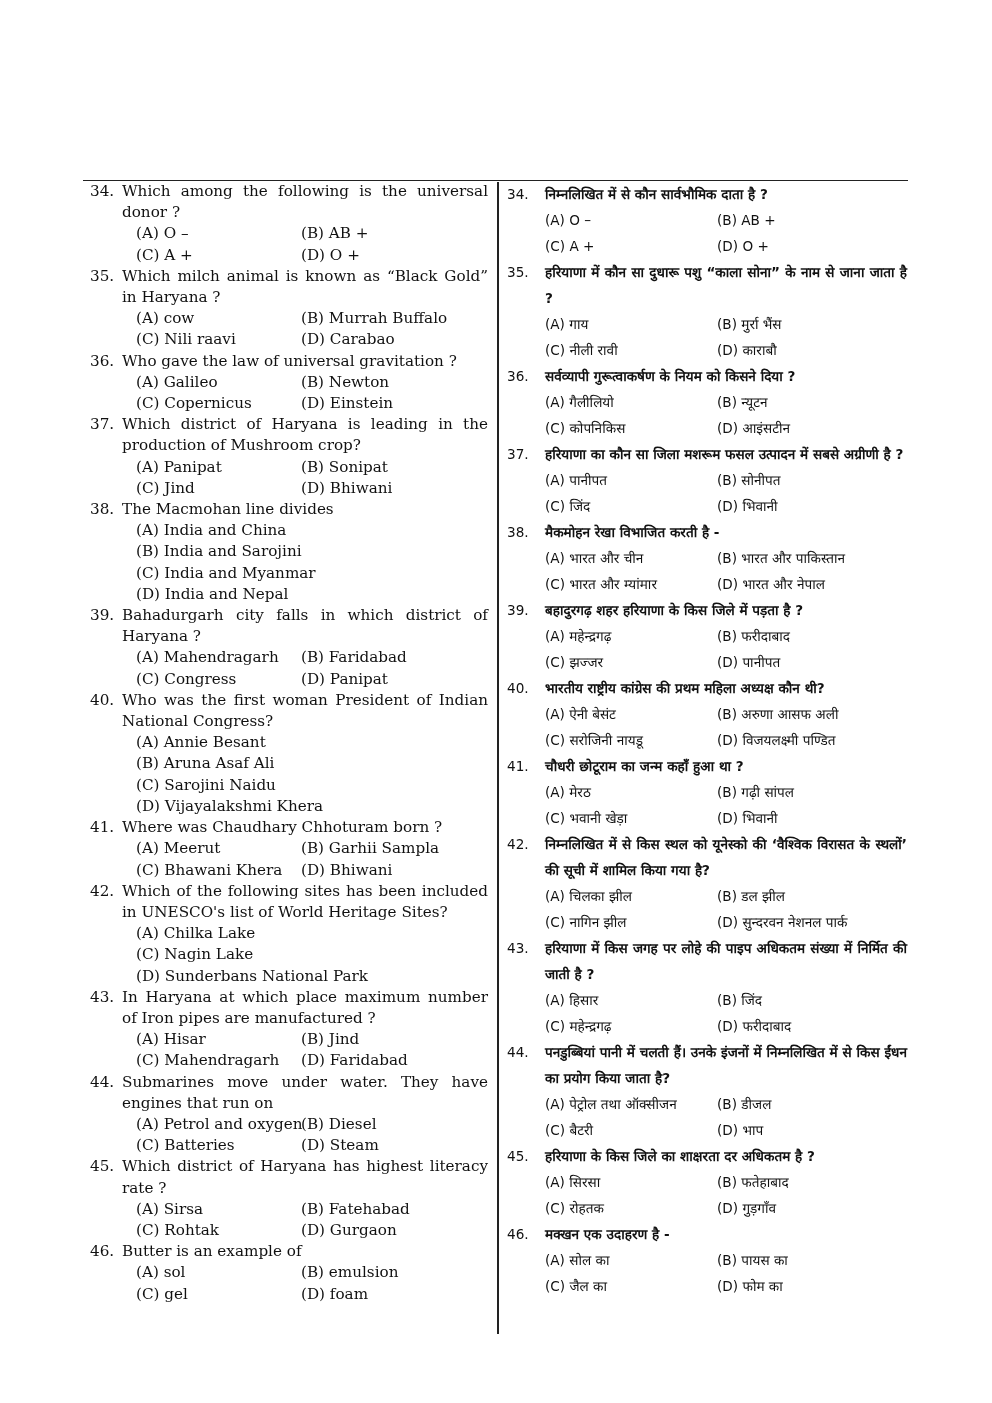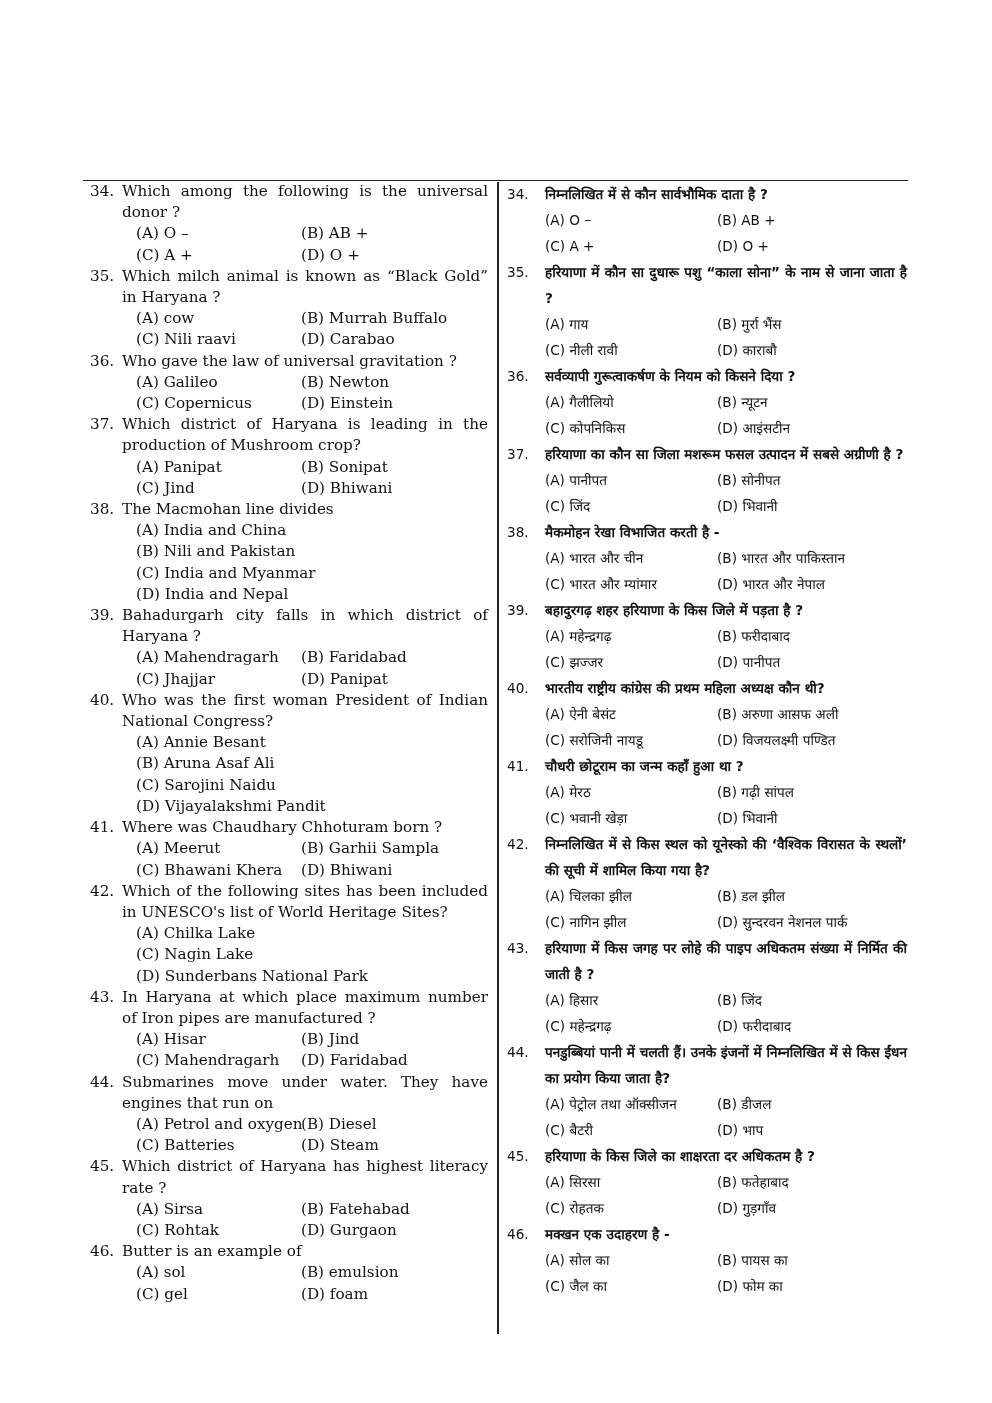--- a/index.html
+++ b/index.html
@@ -68,43 +68,43 @@
           <div class="opt">(B)  Sonipat</div>
           <div class="opt">(C)  Jind</div>
           <div class="opt">(D)  Bhiwani</div>
         </div>
       </div>
       <div class="q">
         <span class="qnum">38.</span>
         <div class="qtext">The Macmohan line divides</div>
         <div class="opts">
           <div class="opt">(A) India and China</div>
-          <div class="opt">(B) Nili and Pakistan</div>
+          <div class="opt">(B) India and Sarojini</div>
           <div class="opt">(C) India and Myanmar</div>
           <div class="opt">(D) India and Nepal</div>
         </div>
       </div>
       <div class="q">
         <span class="qnum">39.</span>
         <div class="qtext">Bahadurgarh city falls in which district of Haryana ?</div>
         <div class="opts opts-grid">
           <div class="opt">(A)  Mahendragarh</div>
           <div class="opt">(B)  Faridabad</div>
-          <div class="opt">(C)  Jhajjar</div>
+          <div class="opt">(C)  Congress</div>
           <div class="opt">(D)  Panipat</div>
         </div>
       </div>
       <div class="q">
         <span class="qnum">40.</span>
         <div class="qtext">Who was the first woman President of Indian National Congress?</div>
         <div class="opts">
           <div class="opt">(A)  Annie  Besant</div>
           <div class="opt">(B)  Aruna Asaf Ali</div>
           <div class="opt">(C)  Sarojini  Naidu</div>
-          <div class="opt">(D)  Vijayalakshmi  Pandit</div>
+          <div class="opt">(D)  Vijayalakshmi  Khera</div>
         </div>
       </div>
       <div class="q">
         <span class="qnum">41.</span>
         <div class="qtext">Where was Chaudhary Chhoturam born ?</div>
         <div class="opts opts-grid">
           <div class="opt">(A)  Meerut</div>
           <div class="opt">(B)  Garhii  Sampla</div>
           <div class="opt">(C)  Bhawani  Khera</div>
           <div class="opt">(D)  Bhiwani</div>

